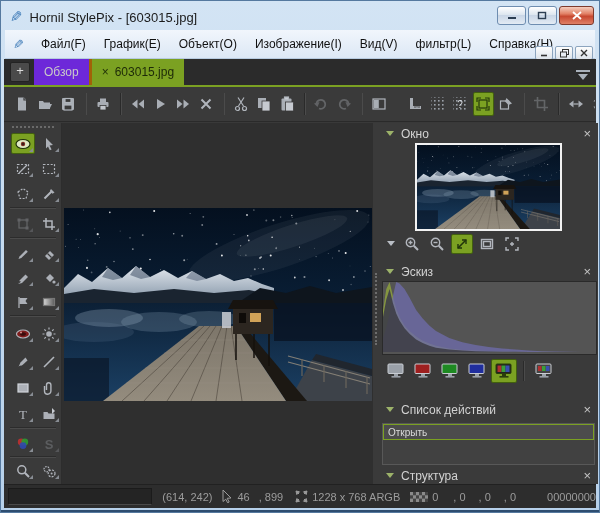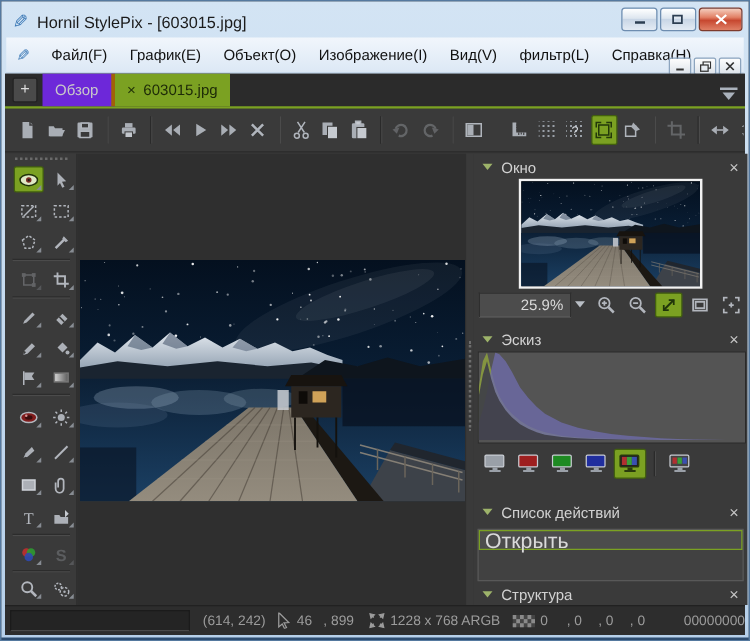--- a/index.html
+++ b/index.html
@@ -102,21 +102,21 @@
   .pbtn svg{stroke:#b2b6bd;fill:none;stroke-width:1.4;}
   .pbtn.green{background:#7ba122;border-color:#42600e;}
   .pbtn.green svg{stroke:#20350a;}
   .histbox{position:absolute;left:3px;top:158px;width:213px;height:72px;border:1px solid #2a2a2a;background:#545454;}
   .monrow{position:absolute;left:4px;top:236px;display:flex;align-items:center;}
   .mon{width:26px;height:24px;margin-right:1px;display:flex;align-items:center;justify-content:center;
        border:1px solid transparent;border-radius:2px;box-sizing:border-box;}
   .mon.active{background:#7ba122;border-color:#42600e;}
   .msep{width:1px;height:20px;background:#2a2a2a;border-right:1px solid #4b4b4b;margin:0 6px 0 5px;}
   .actlist{position:absolute;left:3px;top:300px;width:213px;height:42px;background:#414141;border:1px solid #585858;box-sizing:border-box;}
-  .actitem{height:16px;background:#4c4c4c;border:1px solid #7ba122;color:#dadada;font-size:17px;
+  .actitem{height:16px;background:#4c4c4c;border:1px solid #7ba122;color:#dadada;font-size:10px;
            line-height:15px;padding:0 4px;box-sizing:border-box;}
 
   
   .statusbar{position:absolute;left:3px;right:3px;top:483px;height:24px;background:#2d2d2d;
              border-top:1px solid #212121;display:flex;align-items:center;padding-left:4px;box-sizing:border-box;
              font-size:11px;color:#9c9c9c;white-space:nowrap;}
   .progress{width:154px;height:15px;background:#242424;border:1px solid #1b1b1b;border-bottom-color:#4a4a4a;margin-right:10px;}
   .sico{display:inline-flex;margin:0 4px 0 10px;}
   .sico svg{display:block;}
 </style>
@@ -664,21 +664,20 @@
       <span class="ptri"></span>
       <span>Окно</span>
       <span class="pclose">×</span>
     </div>
     <div class="thumbwrap">
       <svg viewBox="0 0 308 193" preserveAspectRatio="none" width="143" height="84">
           <use href="#scene"></use>
         </svg>
     </div>
     <div class="zoomrow">
-      <div class="combo">25.9%</div>
       <div class="combo-arrow">
           <i></i>
         </div>
       <div class="pbtn">
         <svg width="16" height="16">
             <circle cx="6.5" cy="6.5" r="4.2"></circle>
             <path d="M9.8,9.8 L14,14" stroke-width="2"></path>
             <path d="M4.5,6.5 H8.5 M6.5,4.5 V8.5"></path>
           </svg>
         </div>

